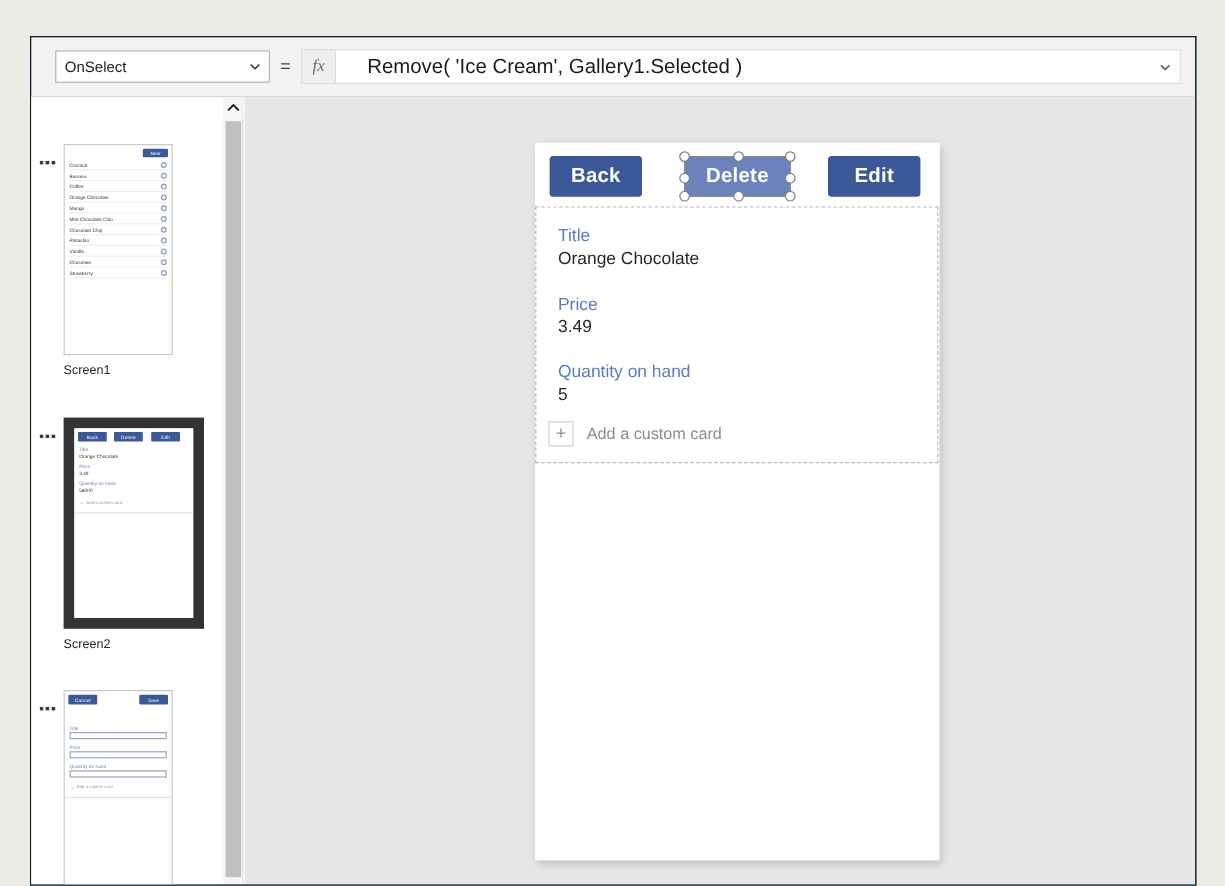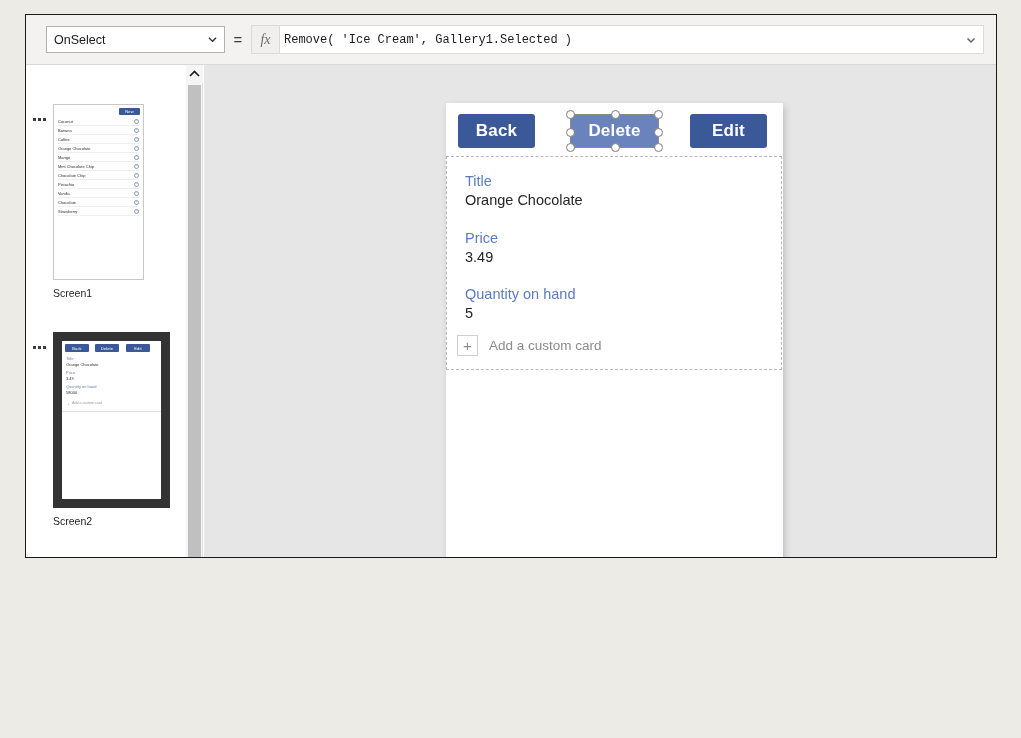--- a/index.html
+++ b/index.html
@@ -5,22 +5,22 @@
   * { box-sizing: border-box; }
   html, body {
     margin: 0; padding: 0;
     width: 1021px; height: 738px;
     background: #edebe5;
     font-family: "Liberation Sans", sans-serif;
     overflow: hidden;
   }
   #app-window {
     position: absolute;
-    left: 25px; top: 14px;
-    width: 972px; height: 544px;
+    left: 25px; top: 30px;
+    width: 972px; height: 708px;
     background: #0369a1;
     border: 1px solid #1a1a1a;
     overflow: hidden;
   }
 
   
   #formula-bar {
     position: absolute;
     left: 0; top: 0;
     width: 970px; height: 50px;
@@ -72,24 +72,24 @@
     background: #ffffff;
     border: 1px solid #dcdbd9;
     display: flex;
     align-items: center;
     margin-right: 12px;
     position: relative;
   }
   #formula-input {
     flex: 1;
     border: none; outline: none;
-    font-family: Liberation Mono, monospace;
-    font-size: 12px;
+    font-family: Liberation Sans, sans-serif;
+    font-size: 17px;
     color: #1b1b1b;
-    padding-left: 4px;
+    padding-left: 26px;
     background: transparent;
   }
   #formula-chevron {
     width: 24px; display: flex; align-items: center; justify-content: center;
   }
 
   
   #body-region {
     position: absolute;
     left: 0; top: 50px;

